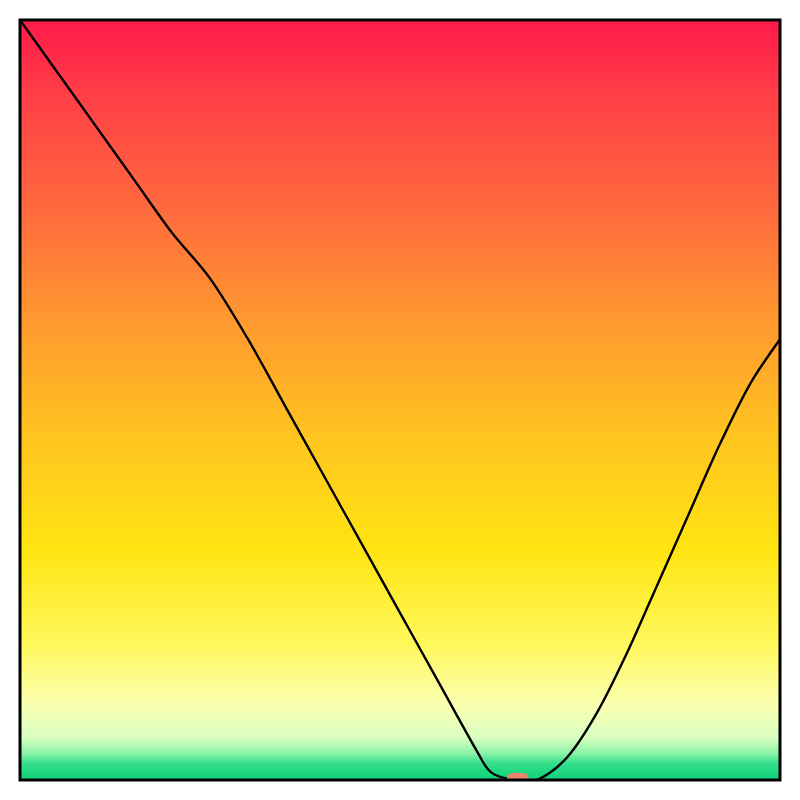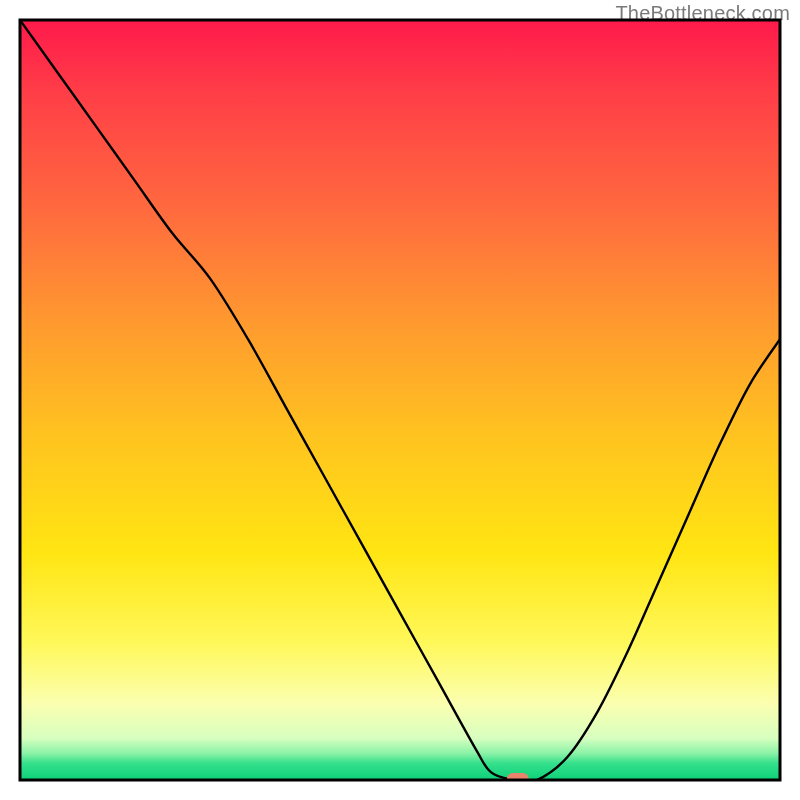--- a/index.html
+++ b/index.html
@@ -26,21 +26,20 @@
   }
   svg.plot {
     position: absolute;
     left: 0;
     top: 0;
   }
 </style>
 </head>
 <body>
 <div class="container">
-  <div class="watermark">TheBottleneck.com</div>
 
   <svg class="plot" width="800" height="800" viewBox="0 0 800 800">
     <defs>
 
       <linearGradient id="bg-grad" x1="0" y1="0" x2="0" y2="1">
         <stop offset="0.00" stop-color="#ff1a4b"></stop>
         <stop offset="0.10" stop-color="#ff3f47"></stop>
         <stop offset="0.25" stop-color="#ff6a3e"></stop>
         <stop offset="0.40" stop-color="#ff9a2f"></stop>
         <stop offset="0.55" stop-color="#ffc41f"></stop>

